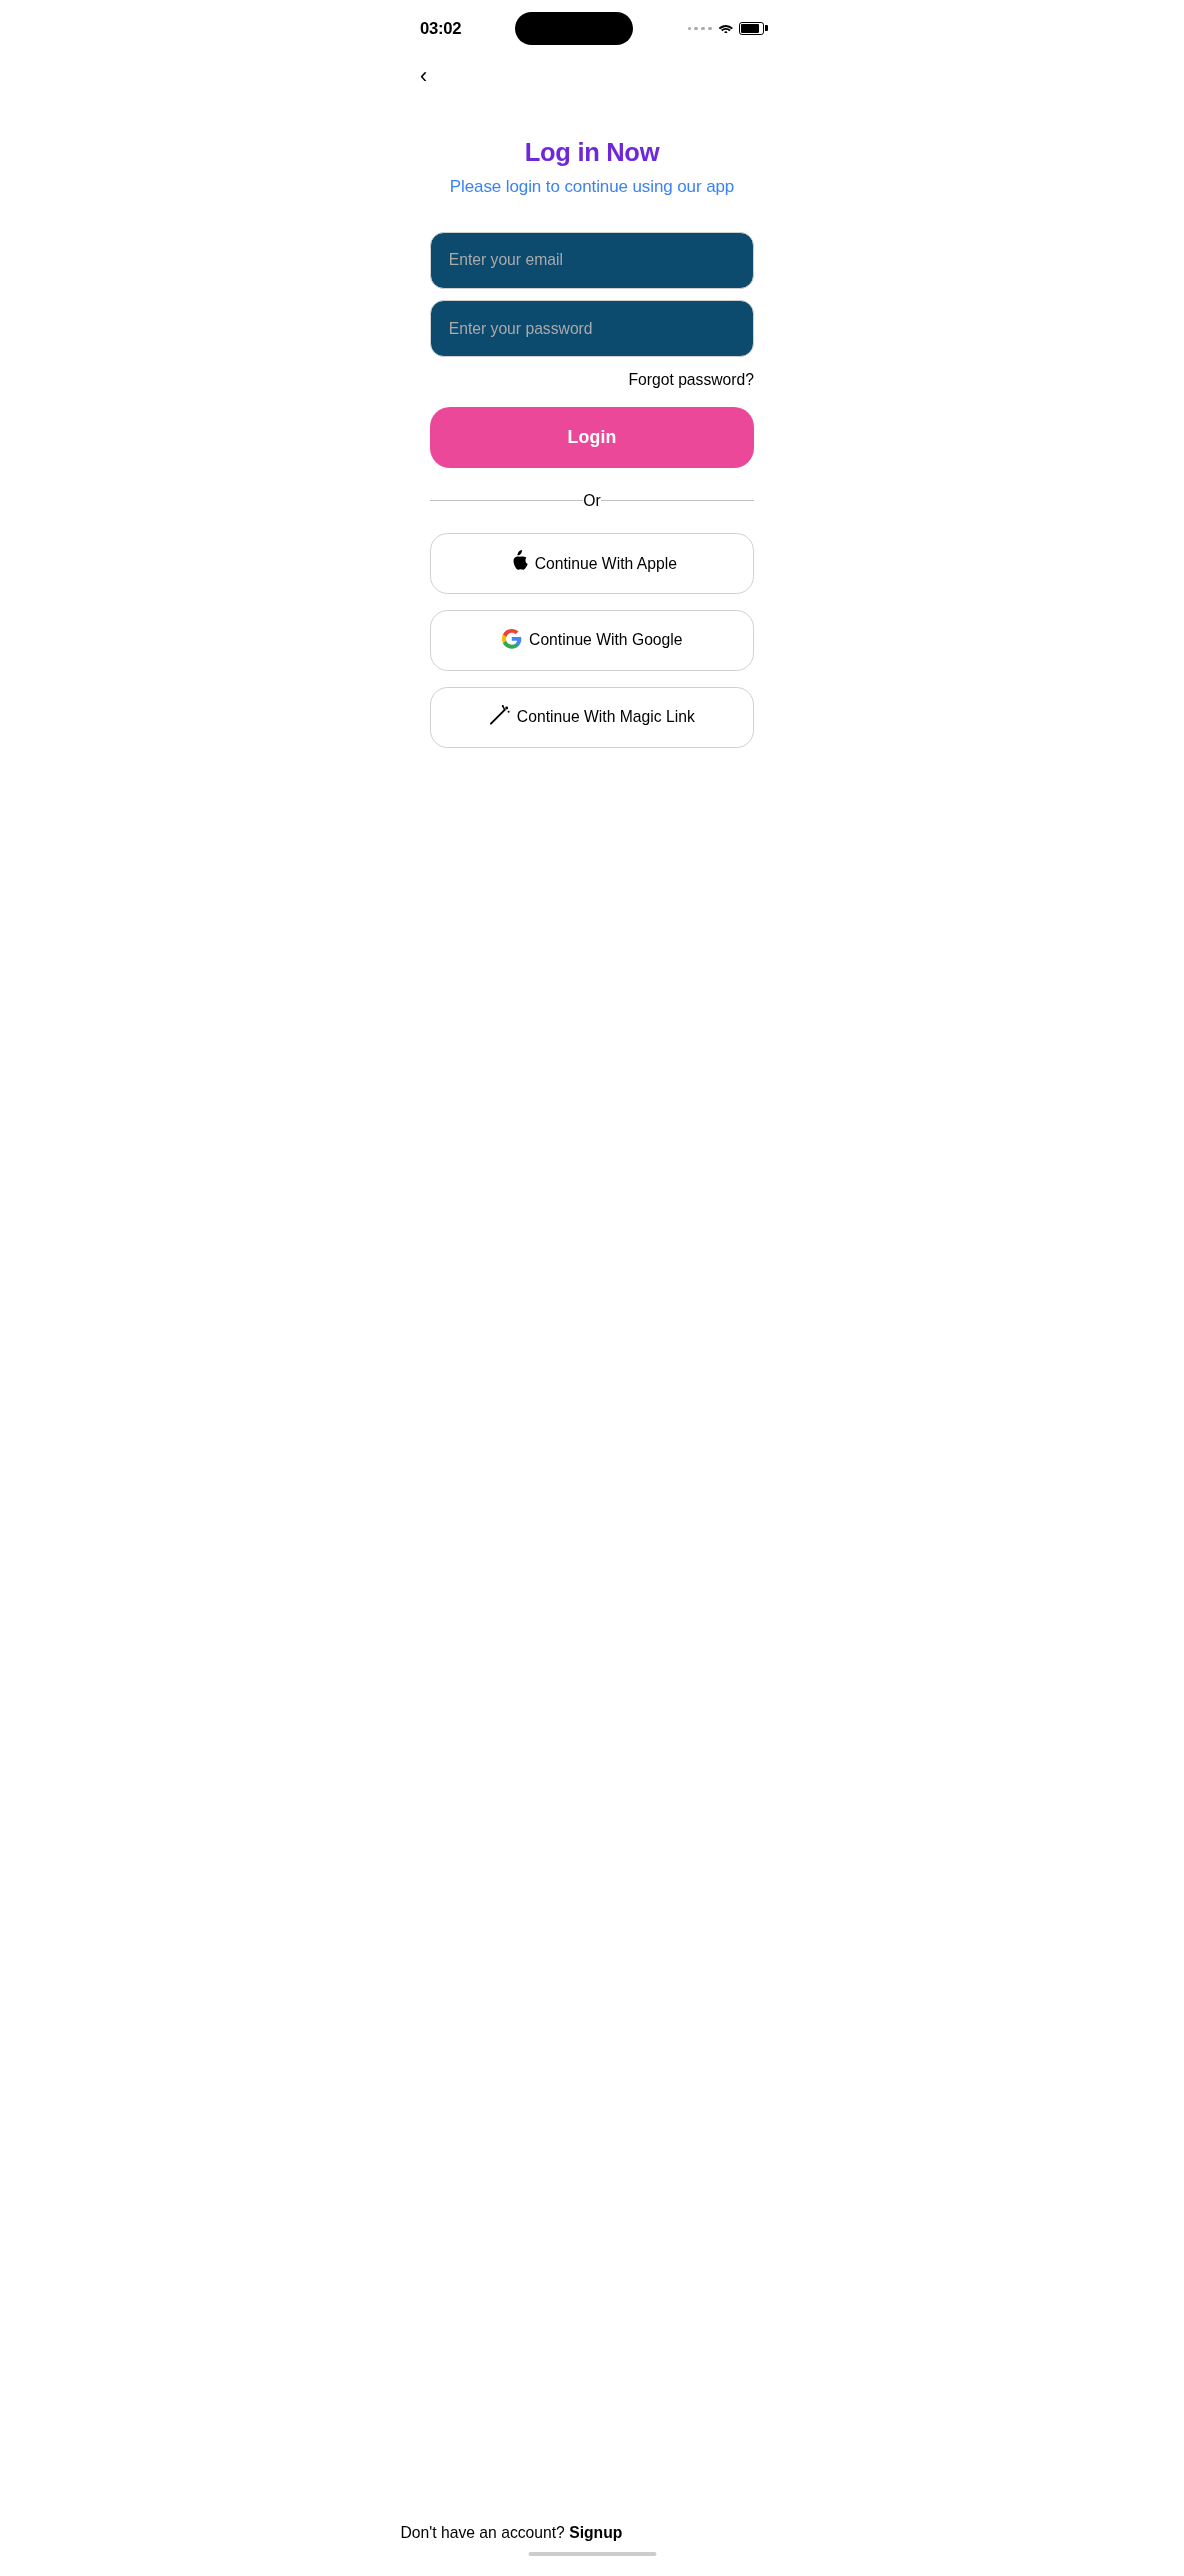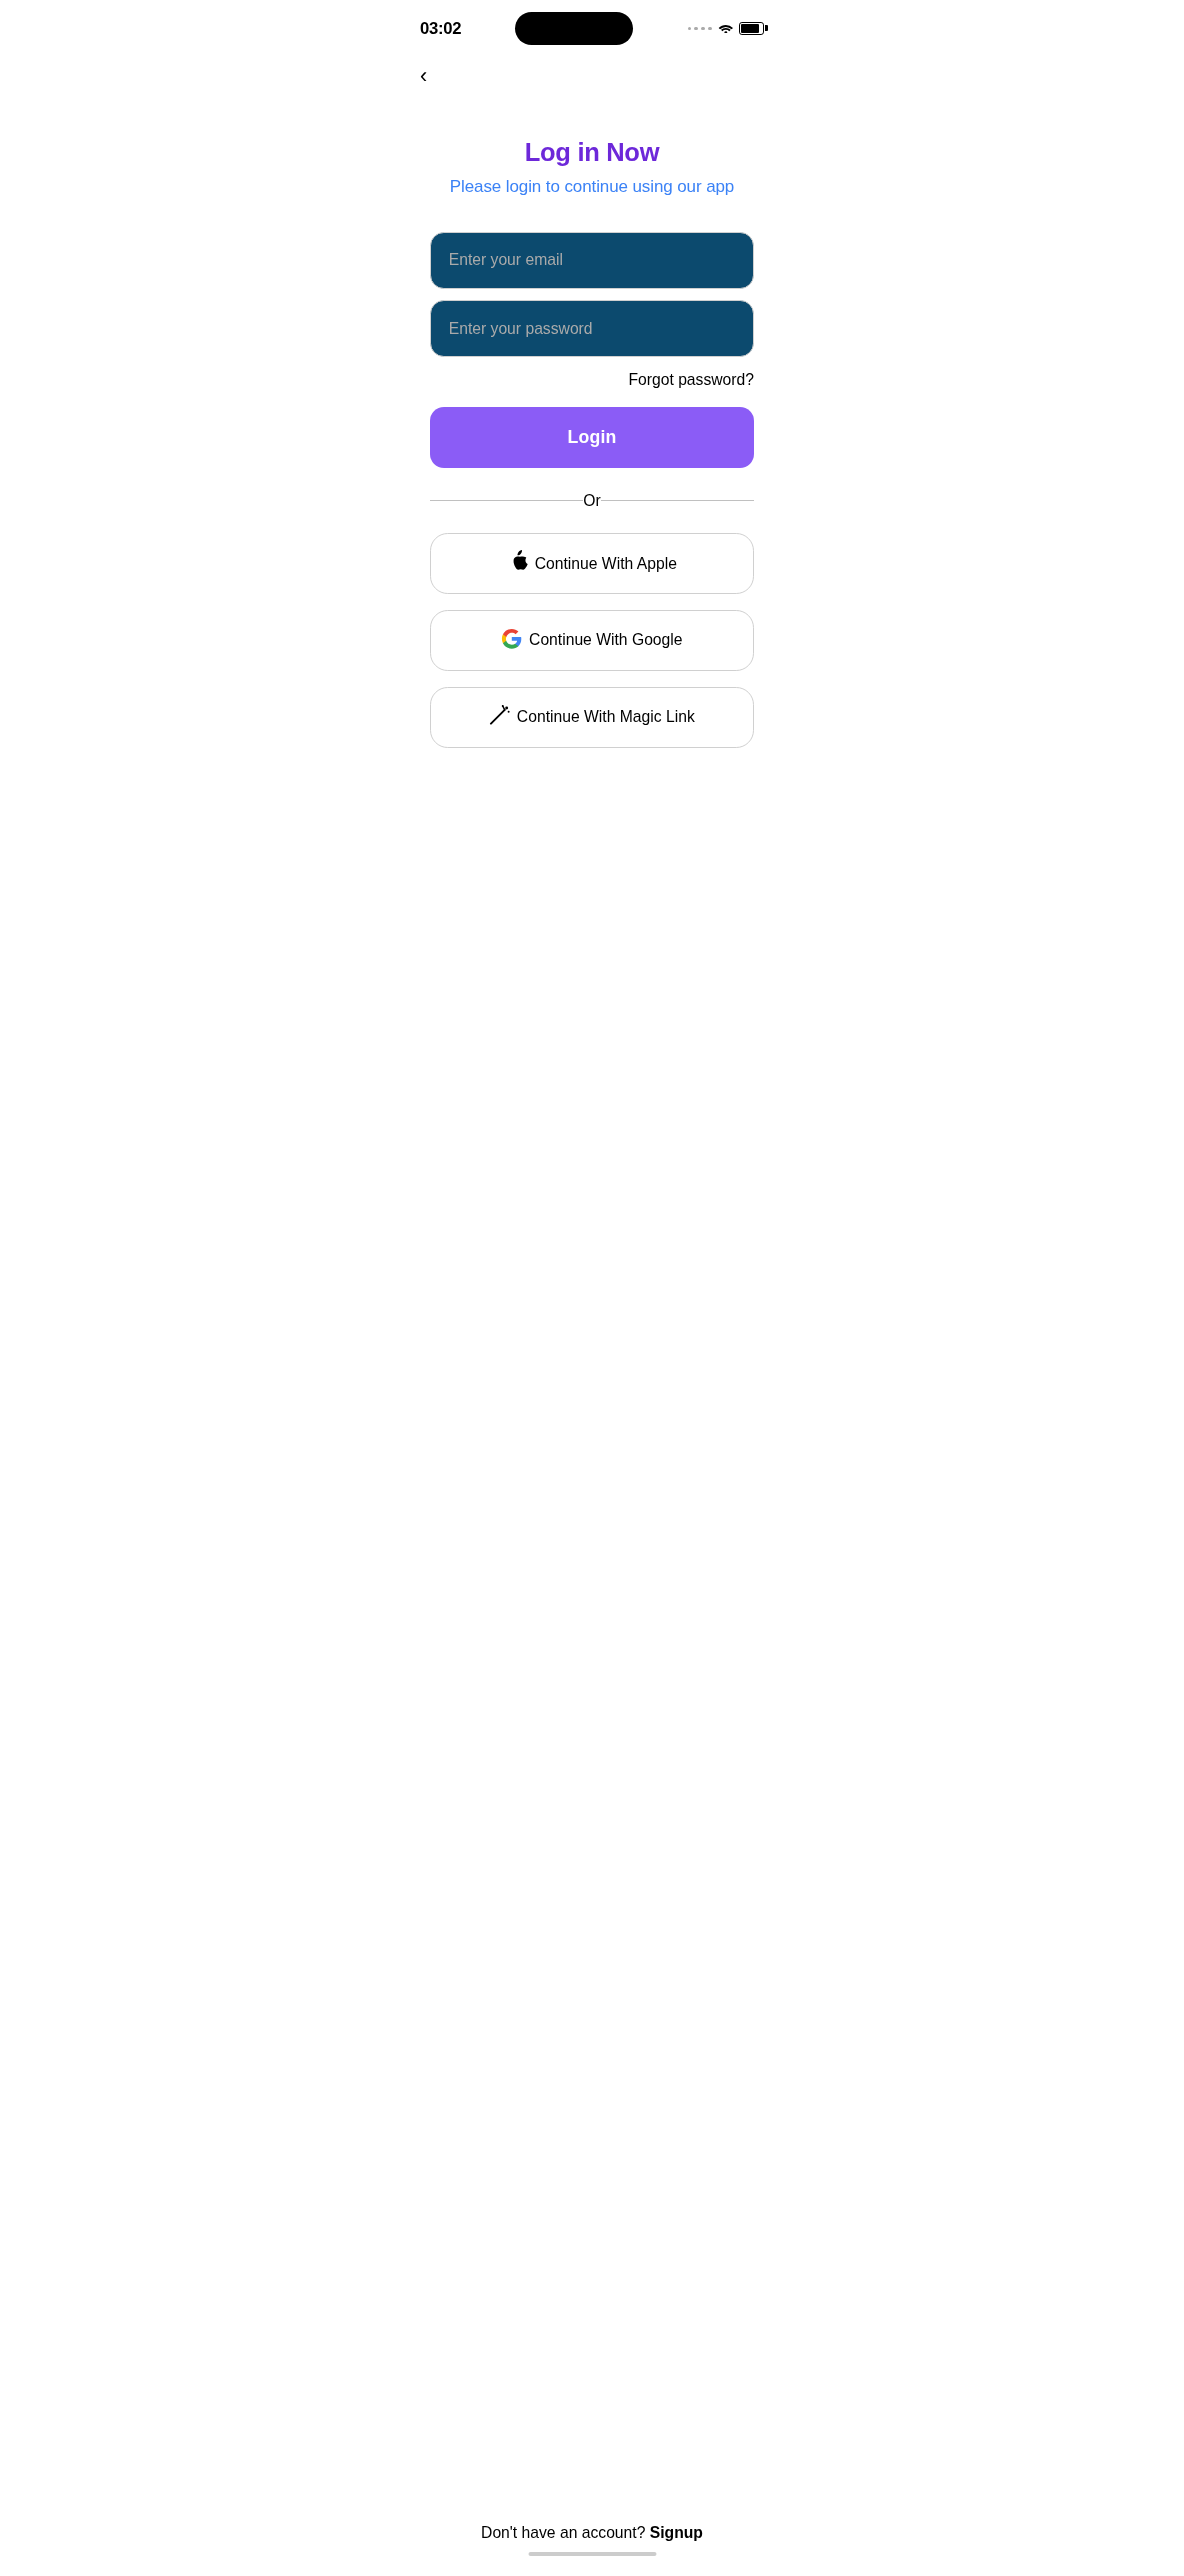--- a/index.html
+++ b/index.html
@@ -170,23 +170,23 @@
       font-size: 15.7px;
       color: #000;
       cursor: pointer;
       text-decoration: none;
     }
 
     
     .login-button {
       width: 100%;
       height: 61px;
-      background: #8b5cf6;
+      background: #ec4899;
       border: none;
-      border-radius: 14px;
+      border-radius: 20px;
       color: #fff;
       font-size: 17.7px;
       font-weight: 700;
       cursor: pointer;
       font-family: inherit;
       letter-spacing: 0.2px;
       margin-bottom: 23.6px;
     }
 
     
@@ -257,21 +257,20 @@
       position: fixed;
       bottom: 0;
       left: 50%;
       transform: translateX(-50%);
       width: 383px;
       padding-bottom: 19.6px;
       background: #fff;
     }
 
     .signup-text {
-      text-align: center;
       font-size: 15.7px;
       color: #000;
       padding: 13.8px 0 9.8px 0;
       cursor: pointer;
     }
 
     .signup-link {
       font-weight: 600;
     }
 

